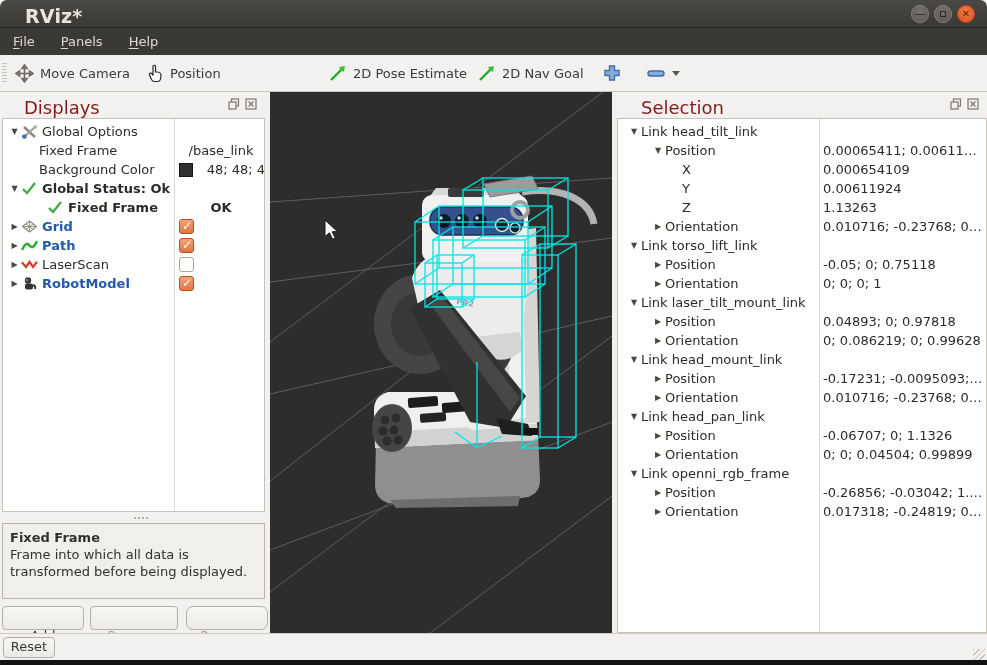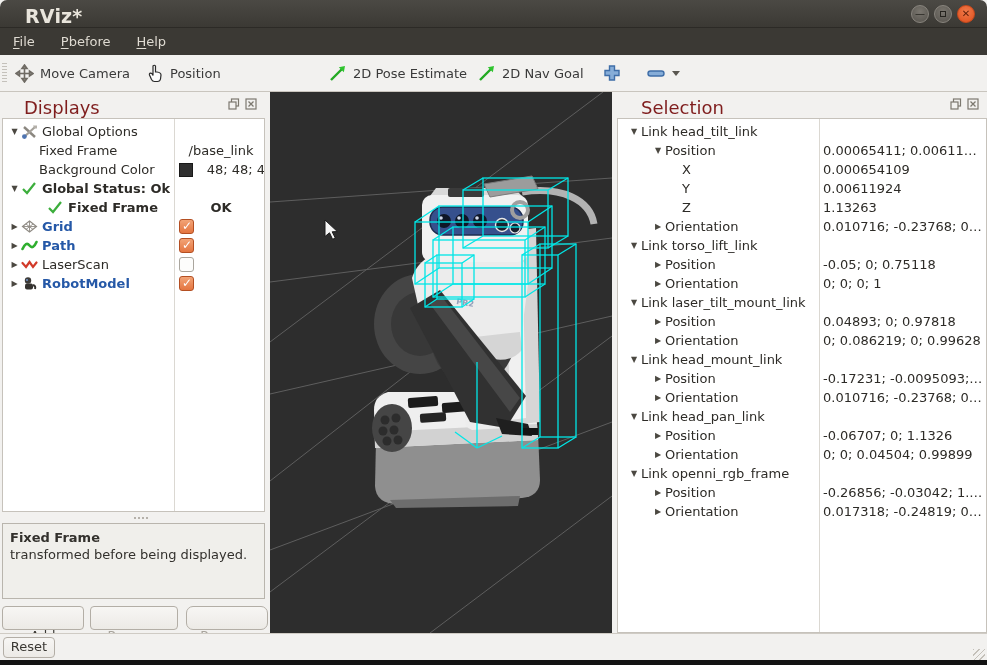--- a/index.html
+++ b/index.html
@@ -129,21 +129,21 @@
       <div class="wbtn gray">—</div>
       <div class="wbtn gray">
           <span class="sq"></span>
         </div>
       <div class="wbtn close">✕</div>
     </div>
   </div>
 
   <div class="menubar">
     <span class="menu-item"><span class="accel">F</span><span>ile</span></span>
-    <span class="menu-item"><span class="accel">P</span><span>before</span></span>
+    <span class="menu-item"><span class="accel">P</span><span>anels</span></span>
     <span class="menu-item"><span class="accel">H</span><span>elp</span></span>
   </div>
 
   <div class="toolbar">
     <div class="tb-handle"></div>
 
     <div class="tool" style="left:15px;justify-content:flex-end;">
       <svg width="19" height="19" viewBox="0 0 19 19">
         <g stroke="#6f6b64" stroke-width="1.6" fill="#8d8982">
           <path d="M9.5 1 L12 4.5 L7 4.5 Z"></path>
@@ -310,20 +310,21 @@
 
         </div>
       </div>
 
       <div class="splitter">
           <div class="grip"></div>
         </div>
 
       <div class="helpbox">
         <div class="ht">Fixed Frame</div>
+        <div>Frame into which all data is</div>
         <div>transformed before being displayed.</div>
       </div>
 
       <div class="btnrow">
         <div class="pbtn btn-add">Add</div>
         <div class="pbtn btn-remove disabled">Remove</div>
         <div class="pbtn btn-rename disabled">Rename</div>
       </div>
     </div>
 

